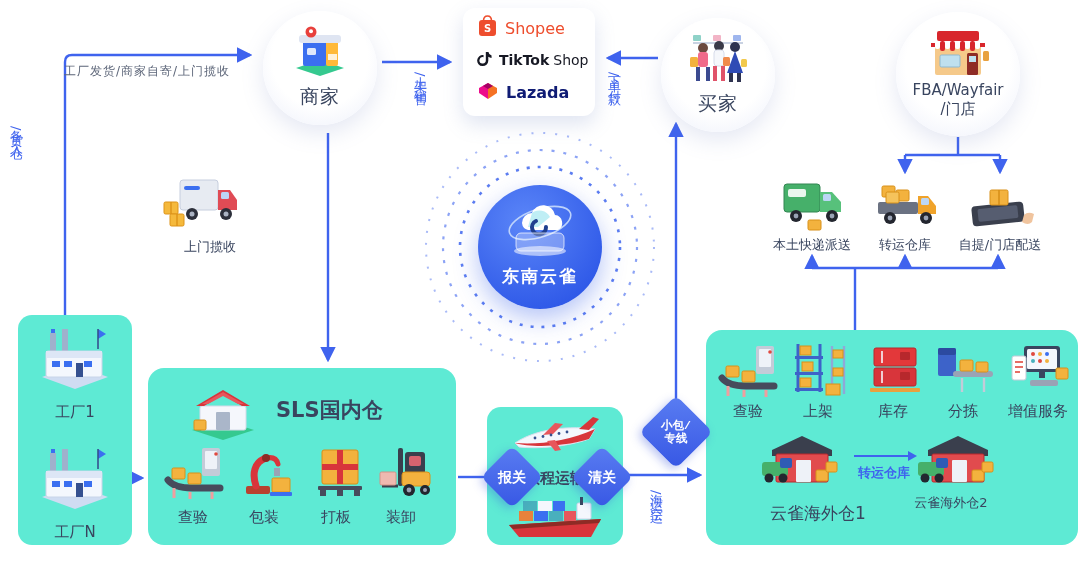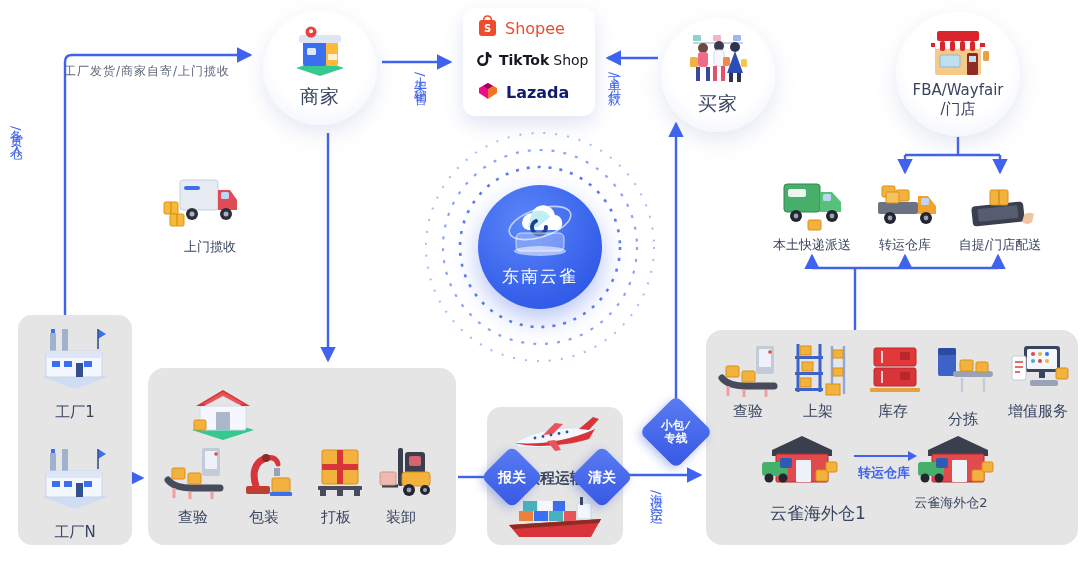--- a/index.html
+++ b/index.html
@@ -5,37 +5,37 @@
   html,body{margin:0;padding:0;background:#fff;}
   #canvas{position:relative;width:1080px;height:568px;background:#ffffff;overflow:hidden;
           font-family:"DejaVu Sans","Liberation Sans",sans-serif;color:#39455f;}
   .abs{position:absolute;}
   svg.overlay{position:absolute;left:0;top:0;pointer-events:none;}
   .circle-node{position:absolute;border-radius:50%;
       background:radial-gradient(circle at 50% 42%,#ffffff 55%,#f3f5fc 82%,#e9edf9 100%);
       box-shadow:0 8px 22px rgba(110,130,190,.18);
       display:flex;flex-direction:column;align-items:center;justify-content:center;z-index:3;}
   .circle-node .nlabel{font-size:19px;font-weight:500;color:#39455f;letter-spacing:1px;margin-top:2px;}
-  .card{position:absolute;background:#e5e5e5;border-radius:16px;z-index:2;}
+  .card{position:absolute;background:#5eead4;border-radius:16px;z-index:2;}
   .white-card{position:absolute;background:#ffffff;border-radius:12px;
       box-shadow:0 8px 20px rgba(110,130,190,.22);z-index:3;}
   .diamond{position:absolute;z-index:4;display:flex;align-items:center;justify-content:center;}
   .diamond .dbox{width:100%;height:100%;background:linear-gradient(135deg,#5a7df2,#3757e4);
       border-radius:7px;transform:rotate(45deg);position:absolute;left:0;top:0;
       box-shadow:0 4px 10px rgba(60,90,220,.35);}
   .diamond .dtext{position:relative;color:#fff;font-weight:700;text-align:center;line-height:1.15;}
   .vtext{position:absolute;writing-mode:vertical-rl;color:#3f63ee;font-size:13px;
       letter-spacing:3px;line-height:1;z-index:2;font-weight:500;}
   .steplabel{position:absolute;font-size:15px;color:#39455f;text-align:center;transform:translateX(-50%);white-space:nowrap;}
   .smalllabel{position:absolute;font-size:13px;color:#39455f;text-align:center;transform:translateX(-50%);white-space:nowrap;}
   .cardtitle{font-weight:700;color:#39455f;}
   .hub{position:absolute;border-radius:50%;z-index:3;
       background:radial-gradient(circle at 38% 30%,#5b86f8,#2f59e8 78%);
       display:flex;flex-direction:column;align-items:center;box-shadow:0 10px 24px rgba(47,89,232,.35);}
-  .hub .hlabel{color:#fff;font-size:17px;font-weight:400;letter-spacing:2px;margin-top:2px;}
+  .hub .hlabel{color:#fff;font-size:17px;font-weight:700;letter-spacing:2px;margin-top:2px;}
   .platrow{display:flex;align-items:center;gap:7px;height:32px;padding-left:14px;}
   .note{position:absolute;font-size:12px;color:#5d6679;letter-spacing:1px;white-space:nowrap;z-index:2;}
 </style>
 </head>
 <body>
 
 <div id="canvas">
 
   <svg class="overlay" width="1080" height="568" style="z-index:1;">
     <defs>
@@ -273,20 +273,21 @@
     <div class="abs" style="left:40px;top:16px;">
       <svg width="70" height="58" viewBox="0 0 70 58">
         <polygon points="4,46 35,56 66,46 35,36" fill="#35c98f"></polygon>
         <rect x="12" y="22" width="46" height="24" rx="2" fill="#f5f7fc" stroke="#d4dae8"></rect>
         <path d="M8 22 L35 6 L62 22 L54 22 L35 11 L16 22 z" fill="#d8353b"></path>
         <path d="M14 20 L35 8 L56 20 L50 20 L35 12 L20 20 z" fill="#e8565c"></path>
         <rect x="28" y="28" width="14" height="18" rx="1" fill="#aab6c9"></rect>
         <rect x="6" y="36" width="12" height="10" rx="1.5" fill="#f3b23e" stroke="#d89019"></rect>
       </svg>
     </div>
+    <div class="cardtitle abs" style="left:128px;top:28px;font-size:21px;">SLS国内仓</div>
 
     <div class="abs" style="left:16px;top:78px;">
       <svg width="62" height="54" viewBox="0 0 62 54">
         <rect x="38" y="2" width="18" height="28" rx="2" fill="#c3cbd8"></rect>
         <rect x="41" y="5" width="12" height="18" rx="1" fill="#eef2f8"></rect>
           <circle cx="52" cy="8" r="1.8" fill="#e0493f"></circle>
         <path d="M4 34 q6 8 24 8 h28" fill="none" stroke="#474b5c" stroke-width="7" stroke-linecap="round"></path>
         <g stroke="#ef9f9f" stroke-width="3">
             <line x1="10" y1="42" x2="10" y2="52"></line>
             <line x1="26" y1="46" x2="26" y2="53"></line>
@@ -468,21 +469,21 @@
         <rect x="4" y="4" width="18" height="7" rx="2" fill="#2c4aa0"></rect>
         <path d="M22 30 h34" stroke="#9aa3b5" stroke-width="6" stroke-linecap="round"></path>
         <g stroke="#c3cbd8" stroke-width="2.4">
             <line x1="28" y1="34" x2="28" y2="48"></line>
             <line x1="50" y1="34" x2="50" y2="48"></line>
           </g>
         <rect x="26" y="16" width="13" height="11" rx="1.5" fill="#f3b23e" stroke="#d89019"></rect>
         <rect x="42" y="18" width="12" height="10" rx="1.5" fill="#f3b23e" stroke="#d89019"></rect>
       </svg>
     </div>
-    <div class="steplabel" style="left:257px;top:72px;margin-top:8px;">分拣</div>
+    <div class="steplabel" style="left:257px;top:72px;">分拣</div>
 
     <div class="abs" style="left:300px;top:12px;">
       <svg width="64" height="54" viewBox="0 0 64 54">
         <rect x="18" y="4" width="36" height="26" rx="3" fill="#39455f"></rect>
         <rect x="21" y="7" width="30" height="20" rx="1.5" fill="#f4f7fd"></rect>
         <g>
             <circle cx="27" cy="12" r="2" fill="#e0493f"></circle>
             <circle cx="34" cy="12" r="2" fill="#f3b23e"></circle>
             <circle cx="41" cy="12" r="2" fill="#3b6ff0"></circle>
            <circle cx="27" cy="19" r="2" fill="#49b0bd"></circle>

